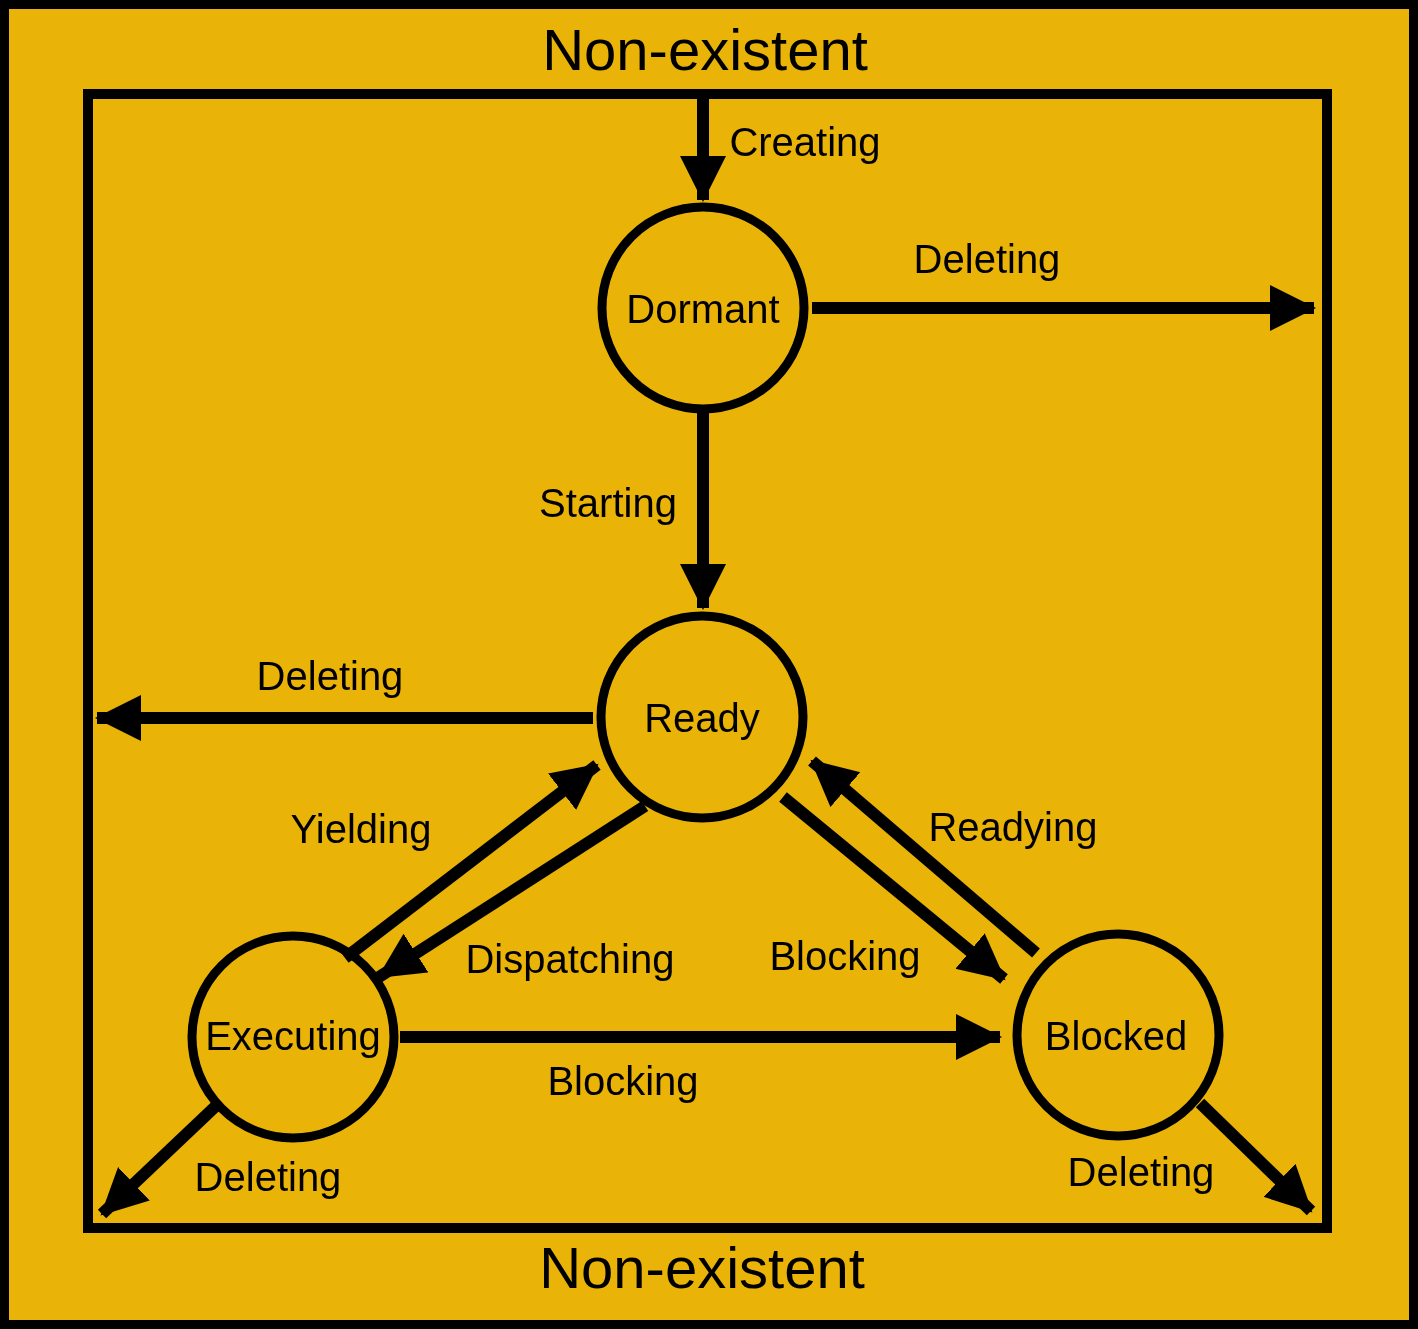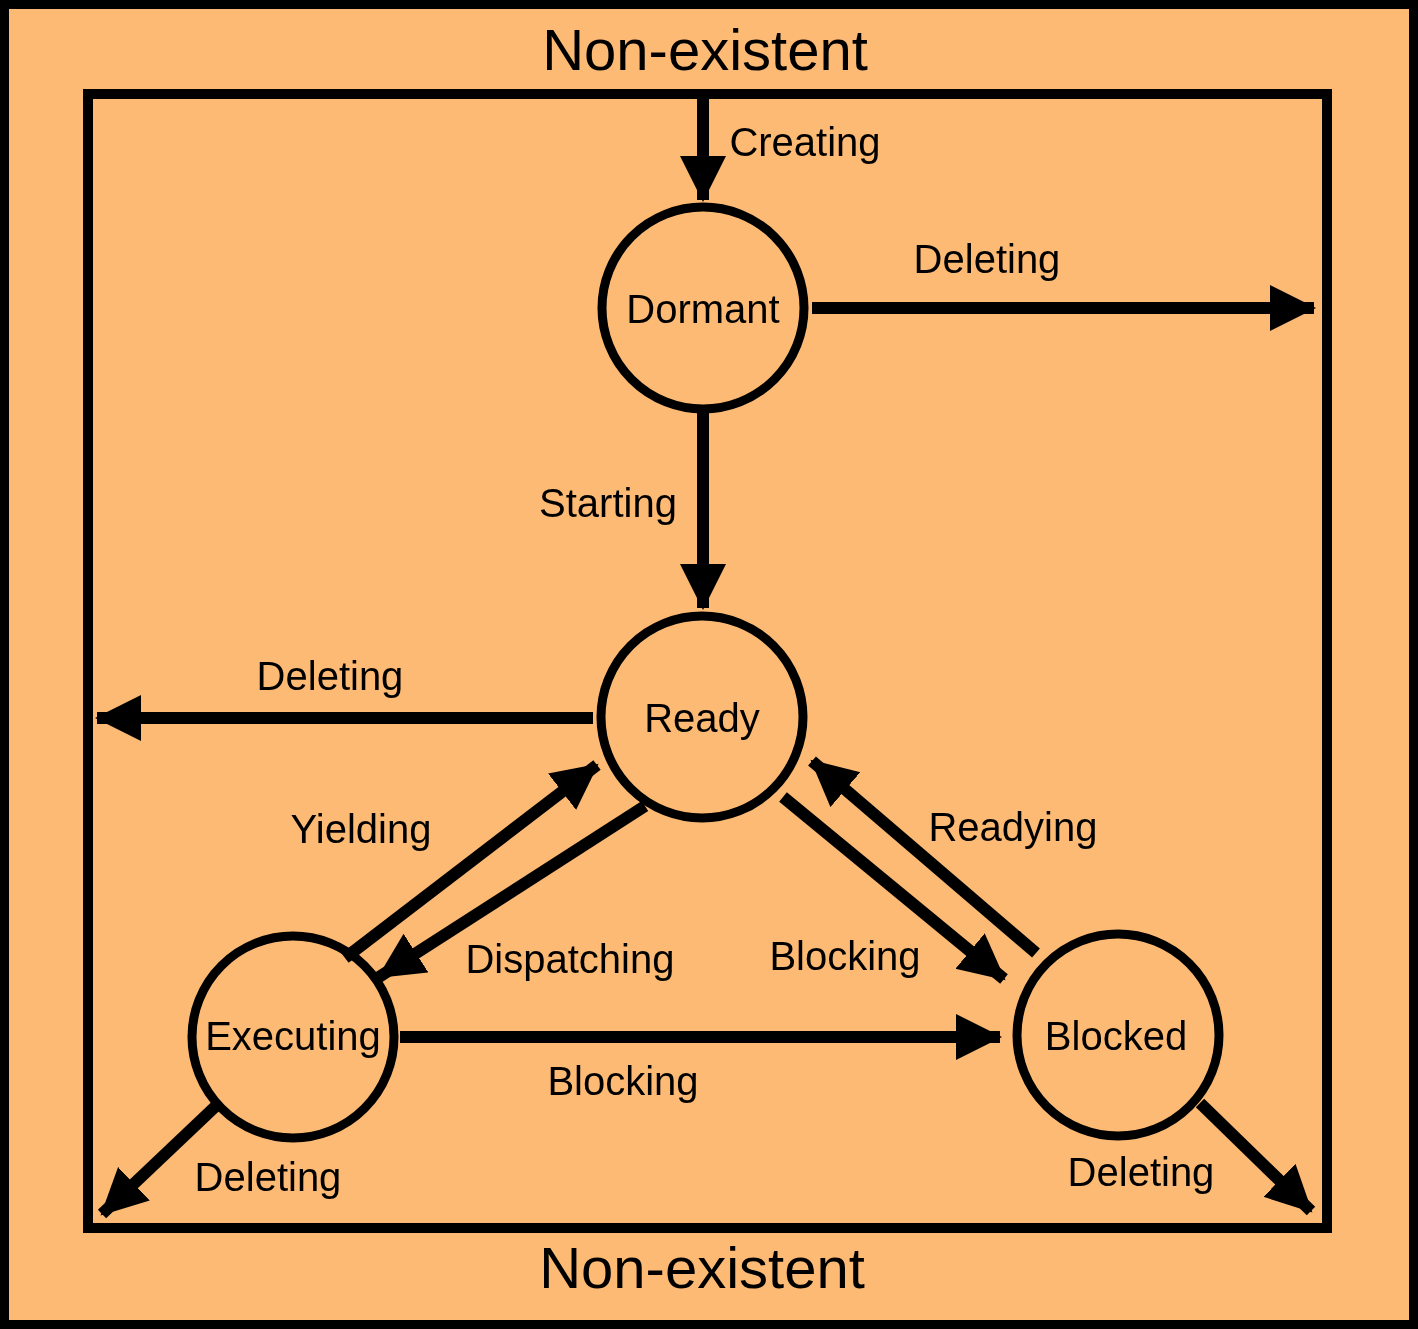--- a/index.html
+++ b/index.html
@@ -1,16 +1,16 @@
 <!DOCTYPE html>
 <html><head>
 <meta charset="utf-8">
 <style>
   html, body { margin: 0; padding: 0; background: #ffffff; }
-  .stage { width: 1418px; height: 1329px; position: relative; background: #fdba74; }
+  .stage { width: 1418px; height: 1329px; position: relative; background: #eab308; }
   svg { display: block; }
   text {
     font-family: "Liberation Sans", sans-serif;
     fill: #000000;
   }
   .lbl   { font-size: 40px; }
   .title { font-size: 58px; }
   .shape { fill: none; stroke: #000000; }
 </style>
 </head>

